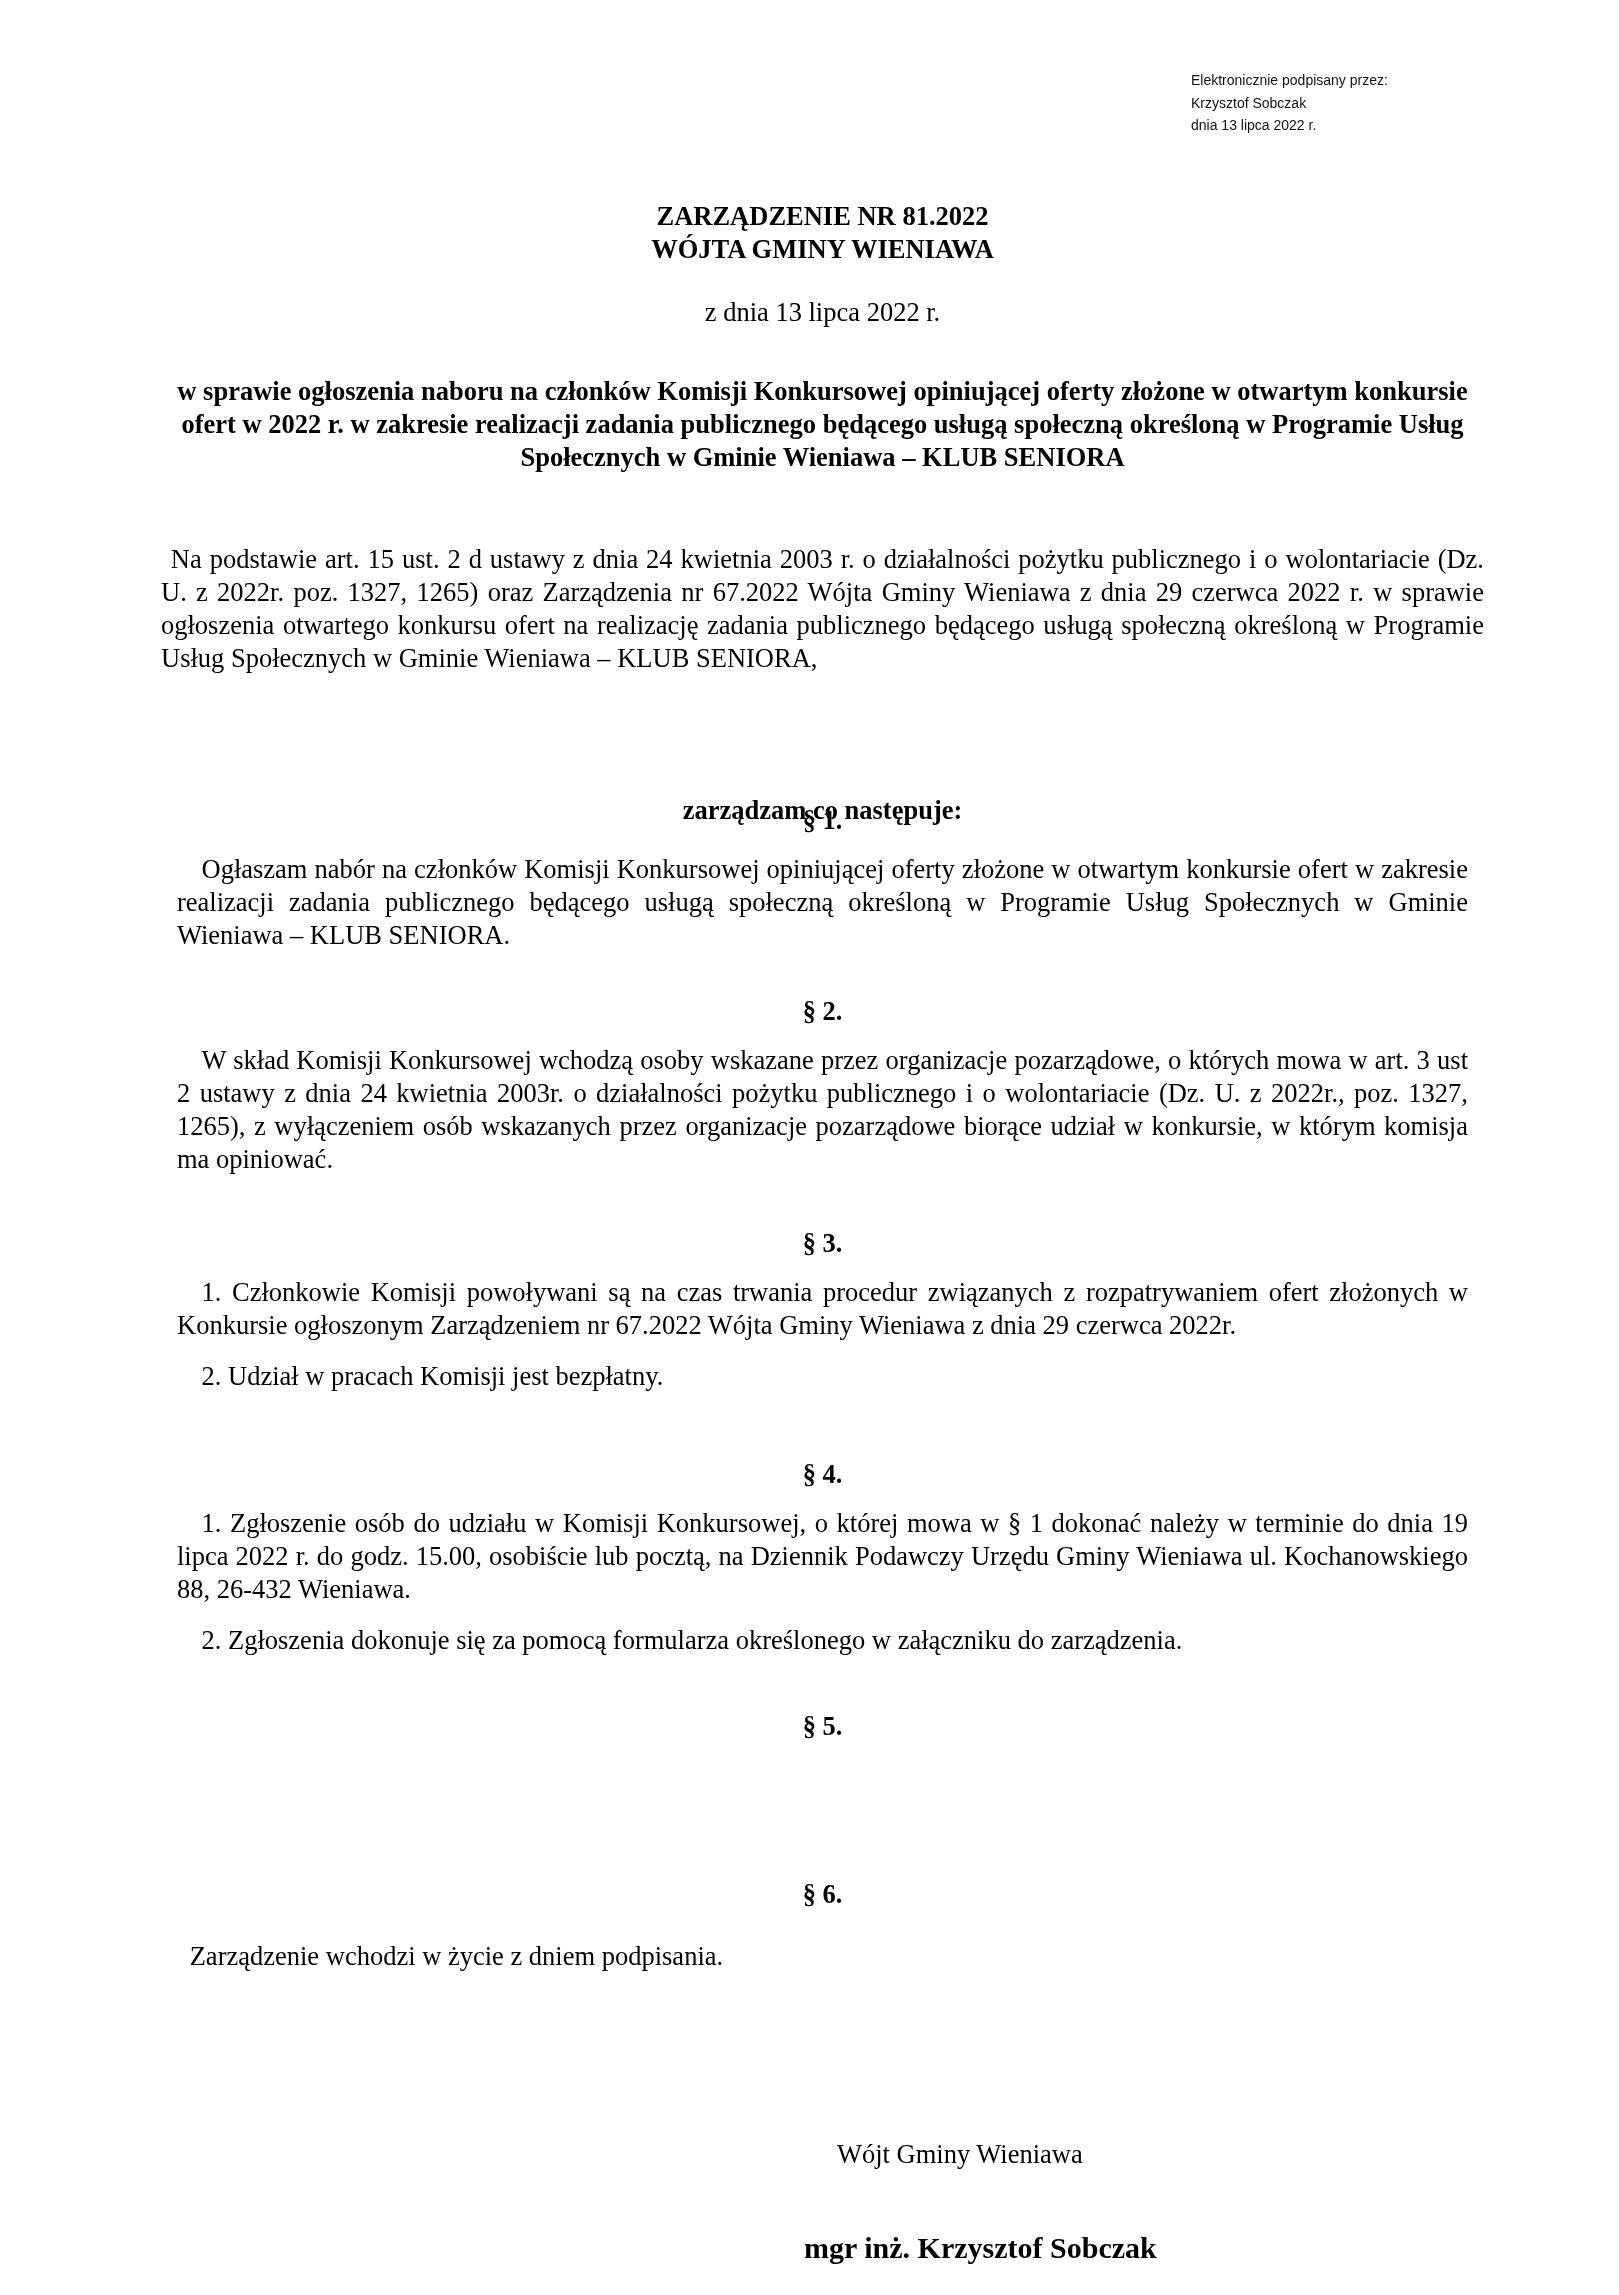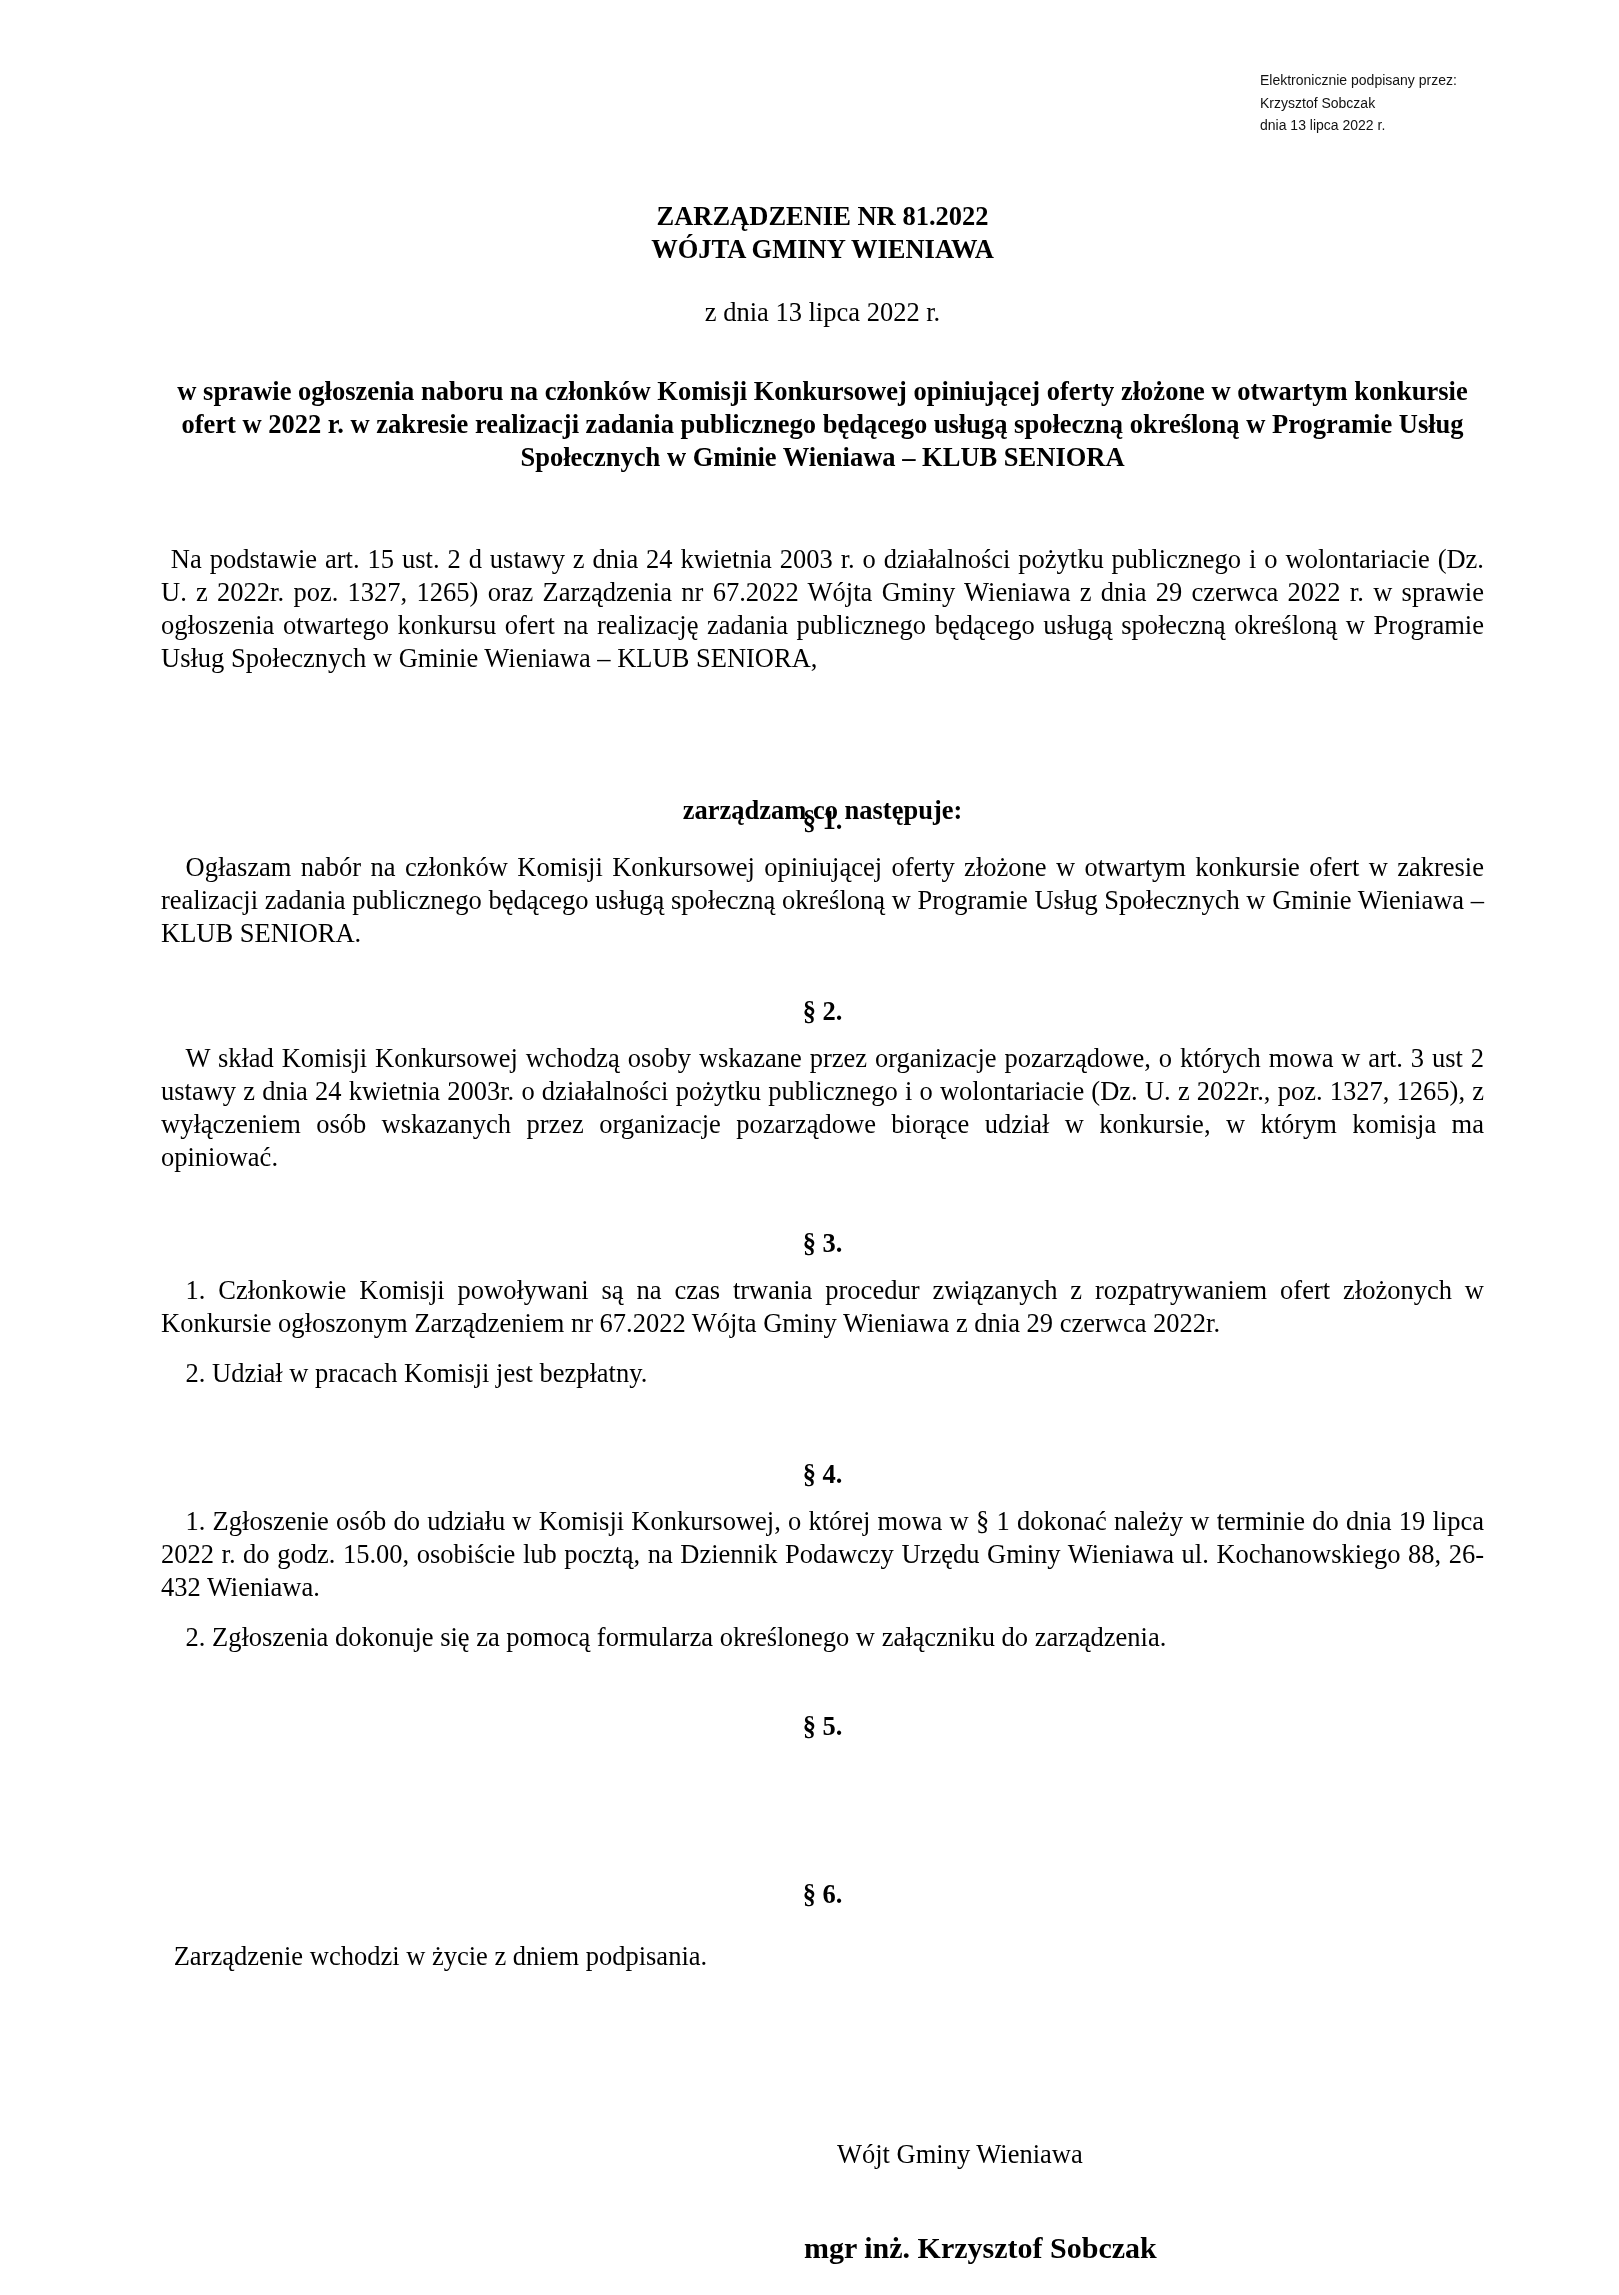--- a/index.html
+++ b/index.html
@@ -1,38 +1,38 @@
 <!DOCTYPE html>
 <html><head>
 <meta charset="utf-8">
 <style>
   html, body { margin: 0; padding: 0; background: #ffffff; }
   body {
     width: 1619px; height: 2296px; position: relative; overflow: hidden;
     color: #000; font-family: "Liberation Serif", "DejaVu Serif", serif;
   }
   .sig-stamp {
-    position: absolute; left: 1260px; top: 69px;
+    position: absolute; left: 1191px; top: 69px;
     font-family: "Liberation Sans", "DejaVu Sans", sans-serif;
     font-size: 14px; line-height: 22.5px; color: #111;
   }
   .page {
     position: absolute; left: 161px; top: 0; width: 1323px;
     font-size: 26.5px; line-height: 33px;
   }
   .center { text-align: center; }
   .bold { font-weight: bold; }
   .title { position: absolute; left: 0; width: 1323px; top: 192px; margin-top: 8px; }
   .date { position: absolute; left: 0; width: 1323px; top: 296px; }
   .subject { position: absolute; left: 0; width: 1323px; top: 375px; }
   .preamble { position: absolute; left: 0; width: 1323px; top: 543px; text-align: justify; text-indent: 9.8px; }
   .decree { position: absolute; left: 0; width: 1323px; top: 770px; margin-top: 24px; }
   .sec { position: absolute; left: 0; width: 1323px; }
   .sec .head { text-align: center; font-weight: bold; margin-bottom: 13.7px; }
-  .sec p { margin: 0; text-align: justify; text-indent: 24.5px; }
+  .sec p { margin: 16px; text-align: justify; text-indent: 24.5px; }
   .sec p + p { margin-top: 17.6px; }
   .s1 { top: 804px; }
   .s2 { top: 995px; }
   .s3 { top: 1227px; }
   .s4 { top: 1458px; }
   .s5 { top: 1710px; }
   .s6 { top: 1878px; }
   .s6 .head { margin-bottom: 29px; }
   .s6 p { text-indent: 12.7px; }
   .signature-office { position: absolute; left: 837px; top: 2139px; font-size: 26.5px; }

